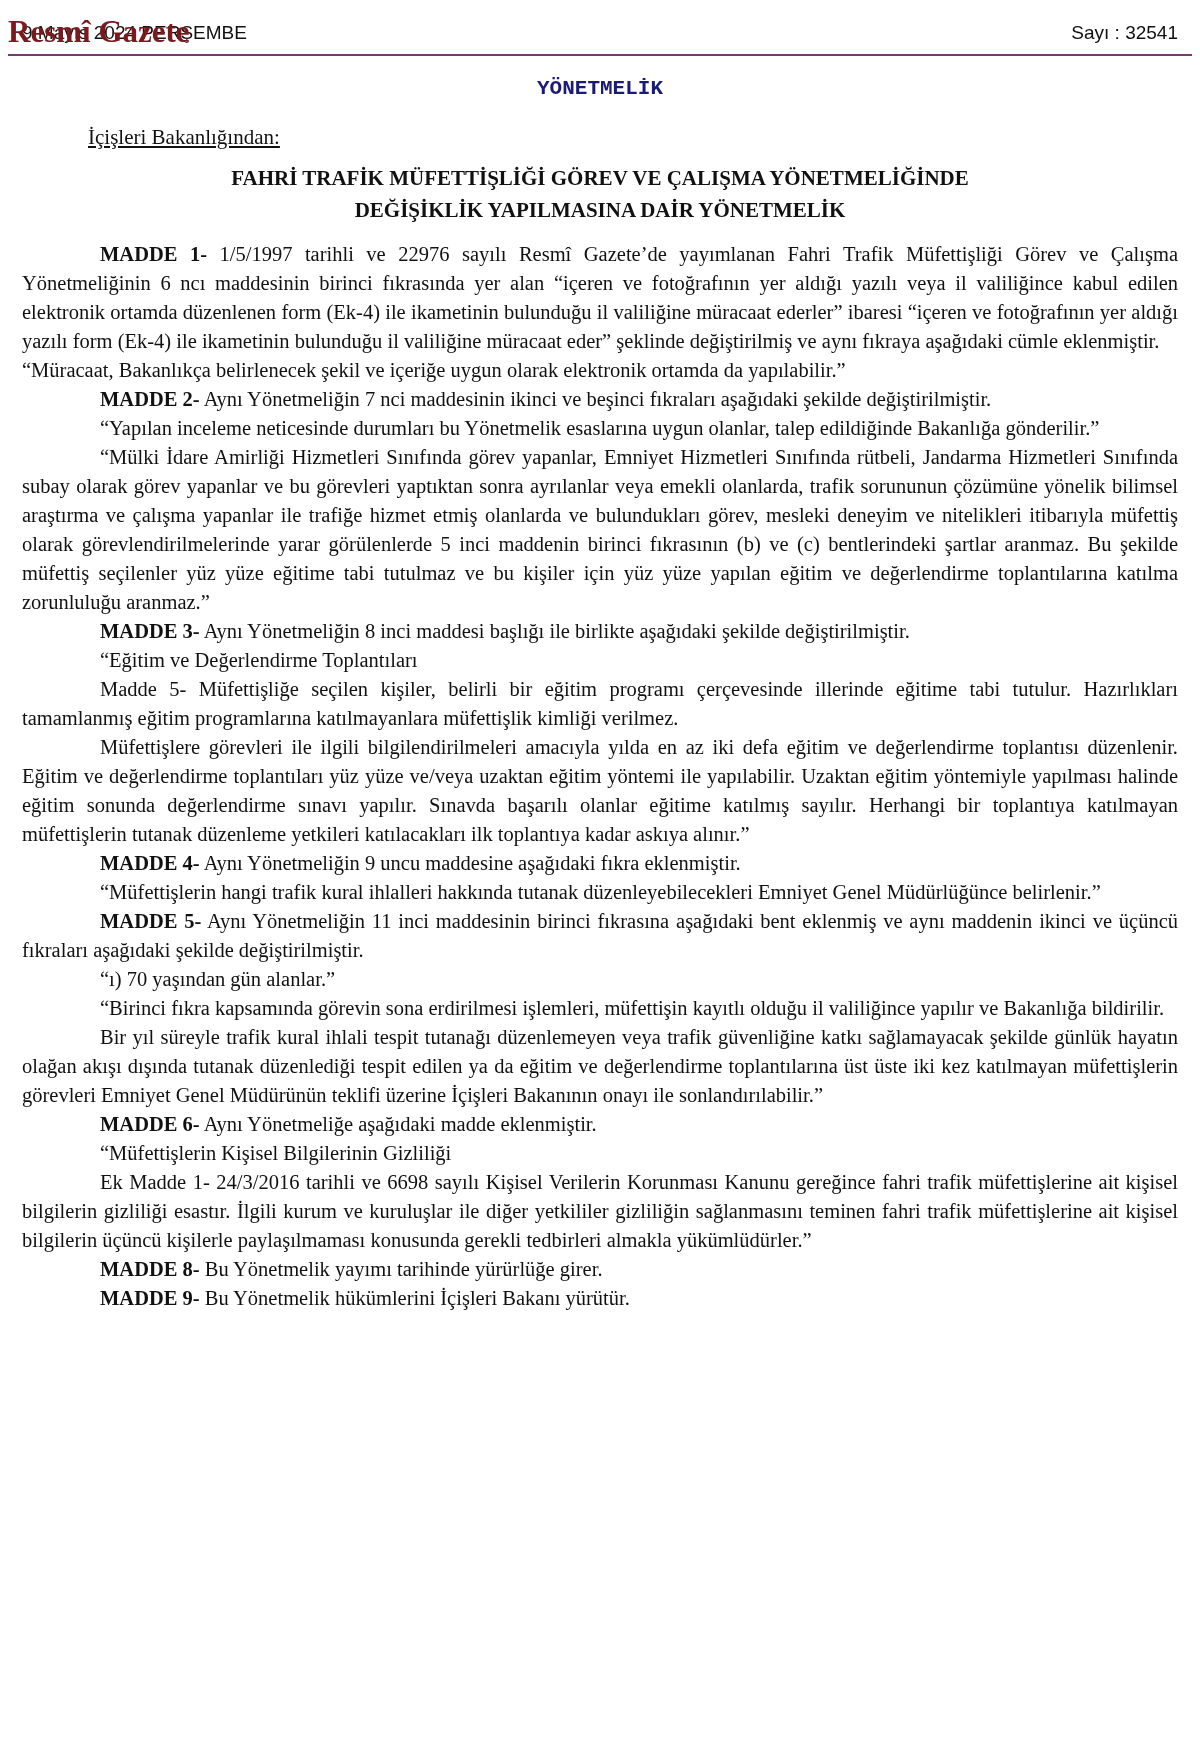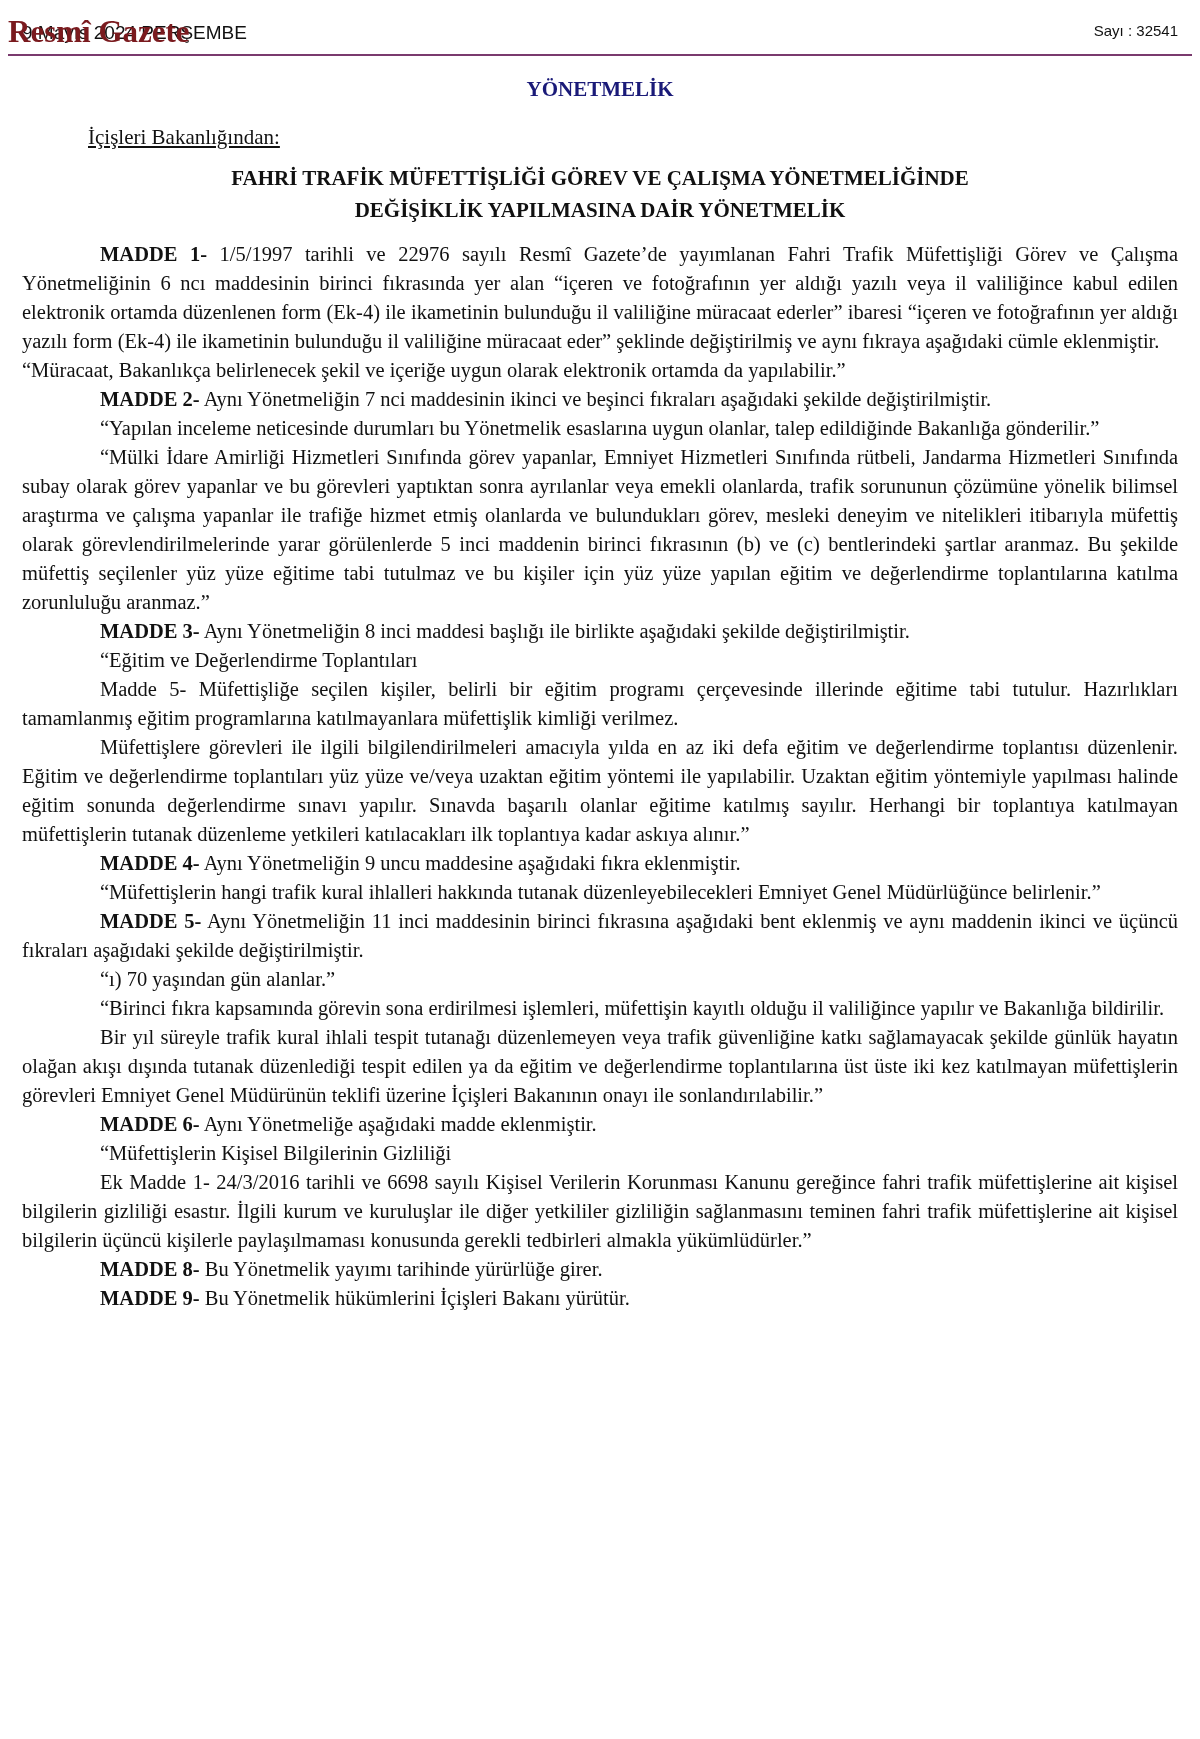--- a/index.html
+++ b/index.html
@@ -10,28 +10,28 @@
   .hdr-date {
     position: absolute; left: 14px; top: 22px;
     font-family: "Liberation Sans", sans-serif; font-size: 19px; color: #111;
   }
   .hdr-title {
     position: absolute; left: 0; right: 0; top: 14px; 
     font-family: "Liberation Serif", serif; font-weight: bold; font-size: 31px; color: #7a1a1e;
   }
   .hdr-issue {
     position: absolute; right: 14px; top: 22px;
-    font-family: "Liberation Sans", sans-serif; font-size: 15px; color: #111;
+    font-family: "Liberation Sans", sans-serif; font-size: 19px; color: #111;
   }
   .hdr-rule {
     position: absolute; left: 0; width: 1184px; top: 54px; height: 2px; background: #7a3a6e;
   }
   .section-label {
     position: absolute; left: 0; right: 0; top: 77px; text-align: center;
-    font-family: Liberation Serif, serif; font-weight: bold; font-size: 21px; color: #1a1a78;
+    font-family: Liberation Mono, monospace; font-weight: bold; font-size: 21px; color: #1a1a78;
   }
   .issuer {
     position: absolute; left: 88px; top: 125px;
     font-family: "Liberation Serif", serif; font-size: 21px; color: #111; text-decoration: underline;
   }
   .doc-title {
     position: absolute; left: 0; right: 0; top: 162px; text-align: center;
     font-family: "Liberation Serif", serif; font-weight: bold; font-size: 21px; color: #111; line-height: 32px;
   }
   .body {

